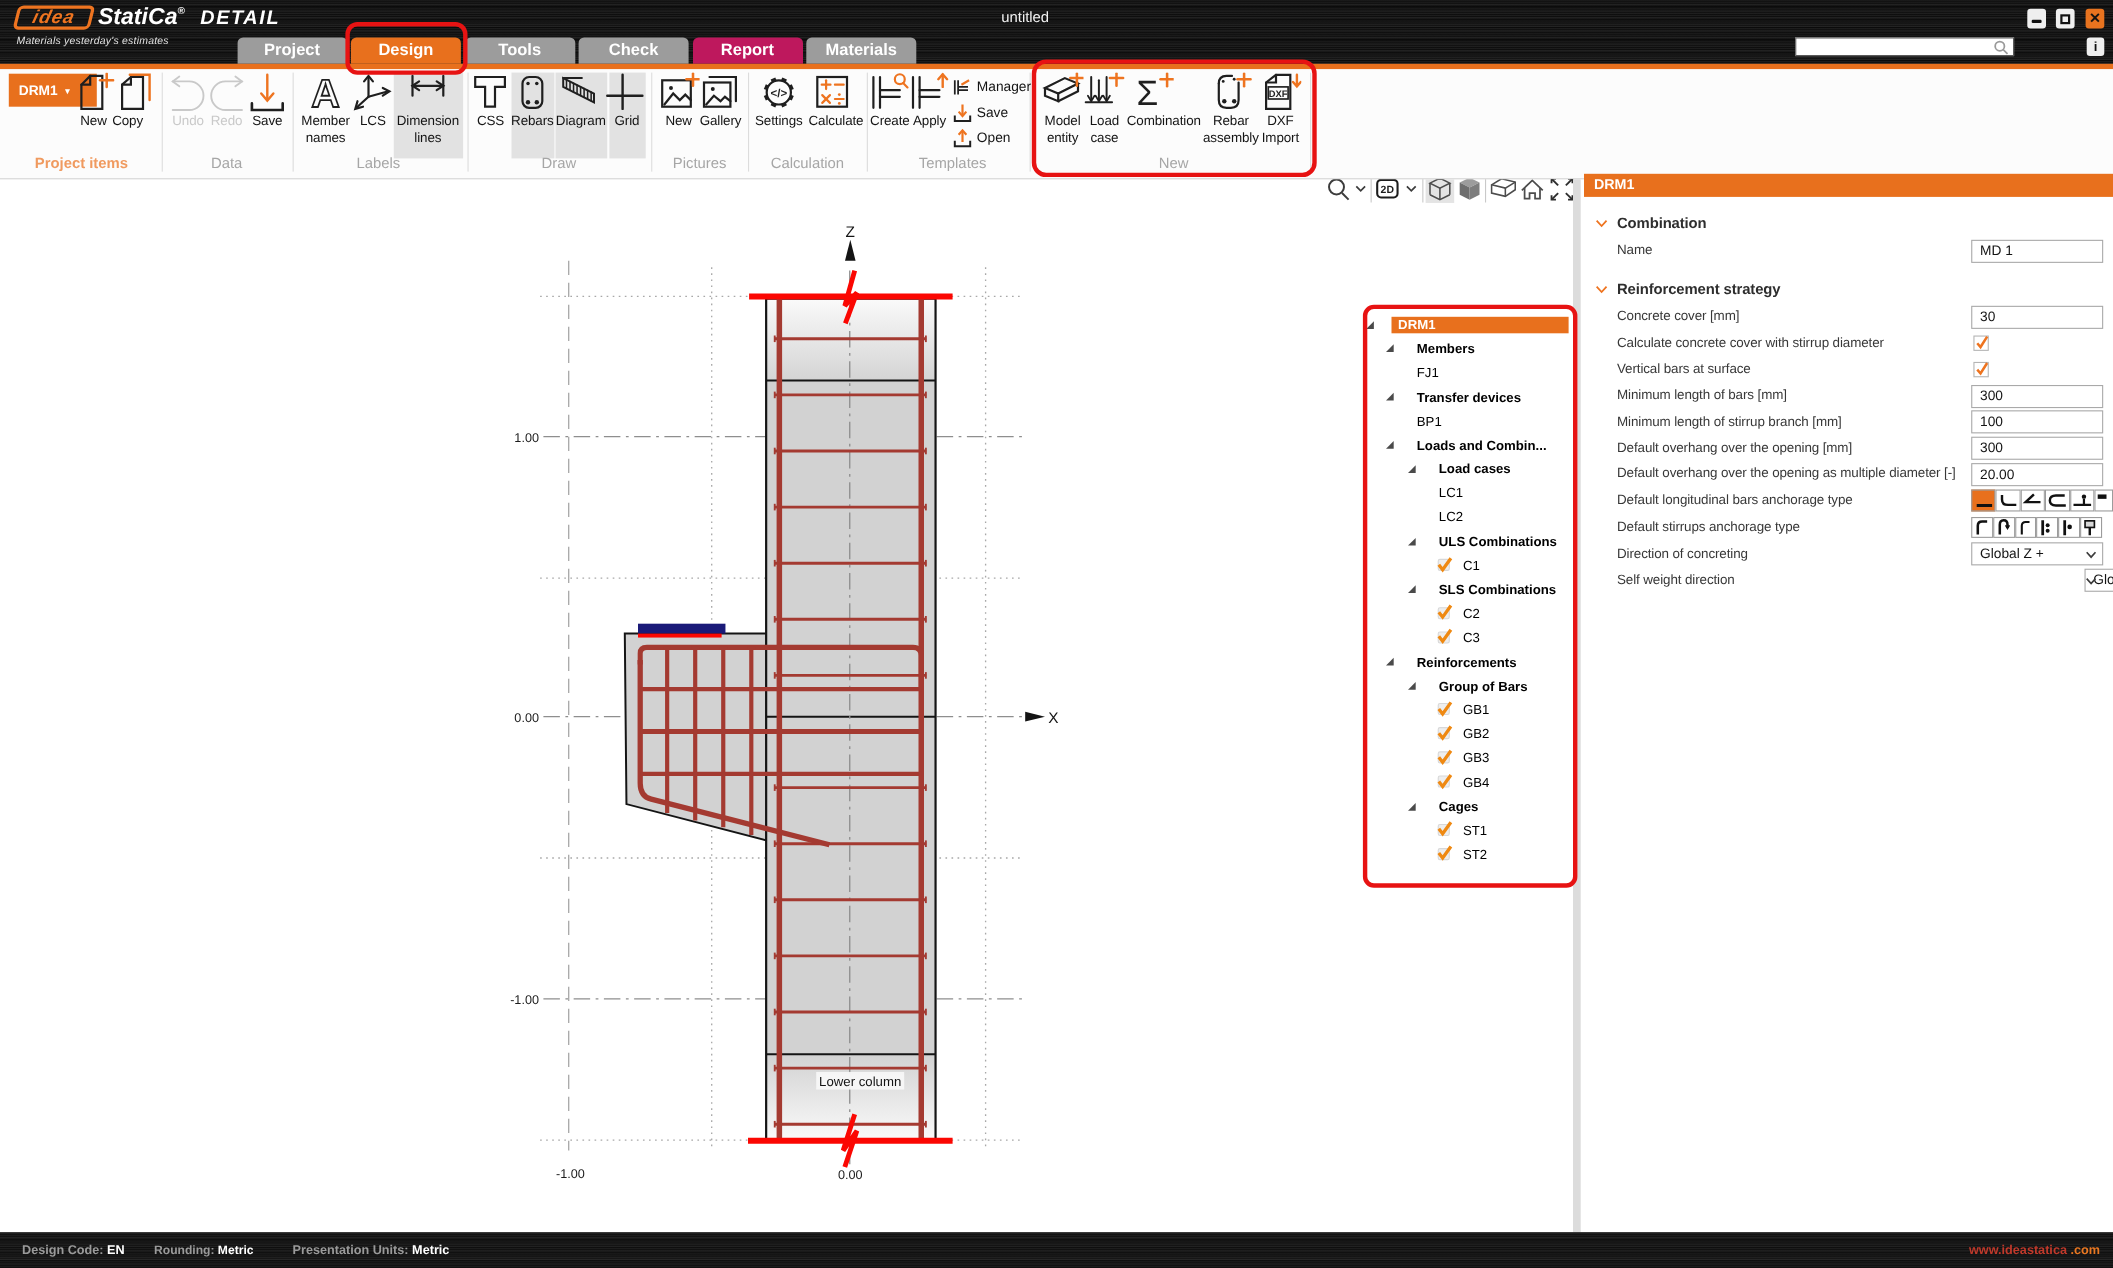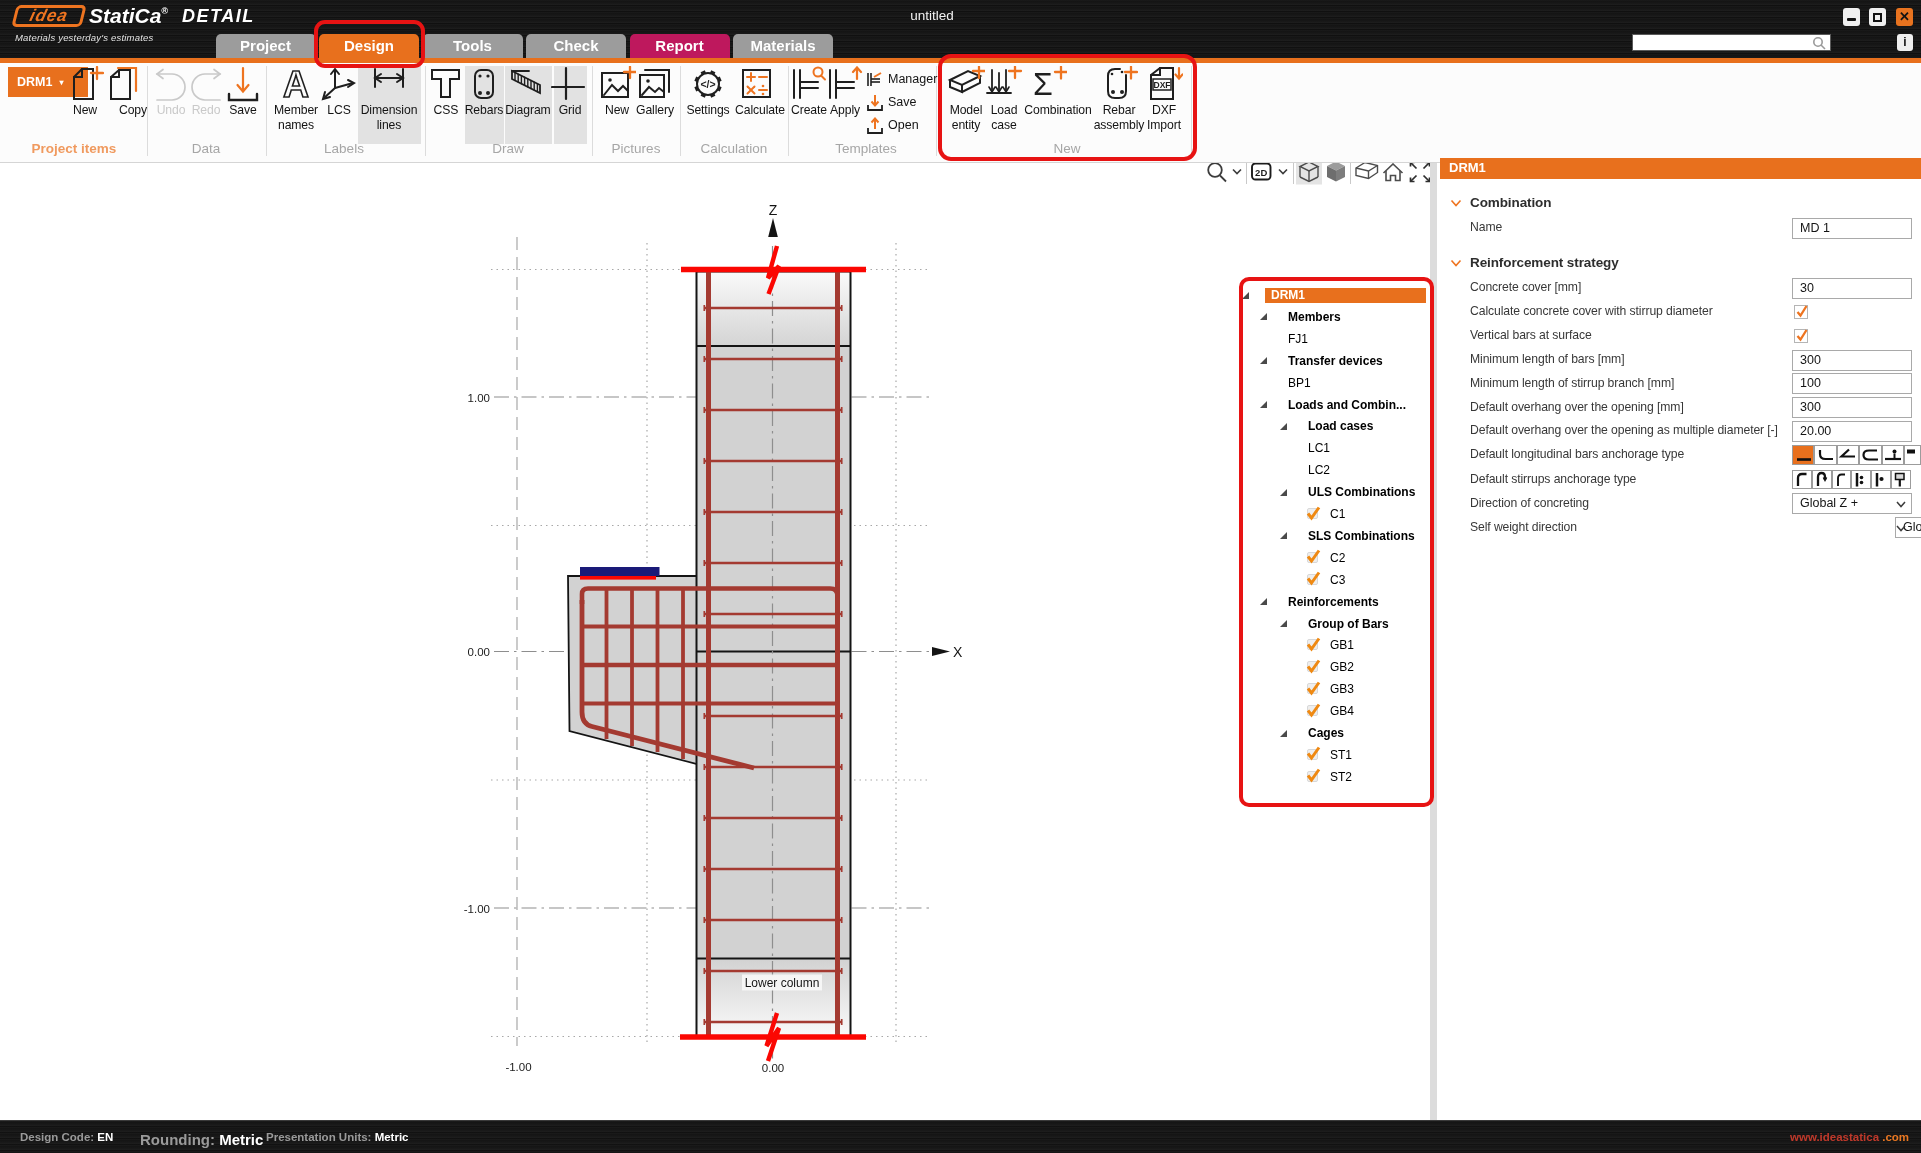--- a/index.html
+++ b/index.html
@@ -75,21 +75,21 @@
 <path d="M16,3 L16,11 L8,11" stroke="#1f1f1f" stroke-width="2"></path>
 <line x1="25" y1="7" x2="37" y2="7" stroke="#ee7420" stroke-width="2.3"></line>
     <line x1="31" y1="1" x2="31" y2="13" stroke="#ee7420" stroke-width="2.3"></line>
   </svg>
 <div class="lbl" style="left:37px;">New</div>
 <svg class="abs" style="left:105.0px;top:66px" width="38" height="38" viewBox="0 0 38 38" fill="none" stroke-linecap="round">
     <path d="M13,2 L31,2 L31,25" stroke="#ee7420" stroke-width="2.2"></path>
 <path d="M6,11 L14,4 L25,4 L25,33 L6,33 Z" stroke="#1f1f1f" stroke-width="2" fill="#fcfcfc"></path>
 <path d="M14,4 L14,11 L6,11" stroke="#1f1f1f" stroke-width="2"></path>
   </svg>
-<div class="lbl" style="left:85px;text-align:center;">Copy</div>
+<div class="lbl" style="left:68px;text-align:center;">Copy</div>
 <svg class="abs" style="left:152.0px;top:66px" width="38" height="38" viewBox="0 0 38 38" fill="none" stroke-linecap="round">
     <path d="M5,8 L20,8 A13,13 0 0 1 20,34 L5,34" stroke="#c9c9c9" stroke-width="1.7"></path>
 <path d="M11,3.5 L5,8 L11,12.5" stroke="#c9c9c9" stroke-width="1.7"></path>
   </svg>
 <div class="lbl" style="left:123px;color:#c9c9c9">Undo</div>
 <svg class="abs" style="left:187.0px;top:66px" width="38" height="38" viewBox="0 0 38 38" fill="none" stroke-linecap="round">
     <path d="M33,8 L18,8 A13,13 0 0 0 18,34 L33,34" stroke="#c9c9c9" stroke-width="1.7"></path>
 <path d="M27,3.5 L33,8 L27,12.5" stroke="#c9c9c9" stroke-width="1.7"></path>
   </svg>
 <div class="lbl" style="left:158px;color:#c9c9c9">Redo</div>
@@ -585,14 +585,14 @@
   </svg>
 <div class="plabel" style="left:1470px;top:519.5px">Self weight direction</div>
 <div class="inp" style="left:1895px;top:517.0px">Global Z -</div>
 <svg class="abs" style="left:1896px;top:524.5px" width="11" height="8" viewBox="0 0 11 8" fill="none">
     <polyline points="1,1 5,5.5 9,1" stroke="#3c3c3c" stroke-width="1.5"></polyline>
   </svg>
 
 <div class="abs" style="left:0;top:1120px;width:1921px;height:33px;background-color:#141414;
  background-image:repeating-linear-gradient(180deg,#262626 0px,#0d0d0d 1px,#1d1d1d 2px,#101010 3px,#222 4px,#0c0c0c 6px);border-top:1px solid #3a3a3a"></div>
 <div class="abs" style="left:20px;top:1131px;font-size:11.5px;font-weight:700;color:#9a9a9a">Design Code: <span style="color:#fff">EN</span></div>
-<div class="abs" style="left:140px;top:1131px;font-size:15px;font-weight:700;color:#9a9a9a">Rounding: <span style="color:#fff">Metric</span></div>
+<div class="abs" style="left:140px;top:1131px;font-size:11px;font-weight:700;color:#9a9a9a">Rounding: <span style="color:#fff">Metric</span></div>
 <div class="abs" style="left:266px;top:1131px;font-size:11.5px;font-weight:700;color:#9a9a9a">Presentation Units: <span style="color:#fff">Metric</span></div>
 <div class="abs" style="left:1790px;top:1131px;font-size:11.5px;font-weight:700;color:#c0392b">www.ideastatica<span style="color:#e87722">&nbsp;.com</span></div>
 </body></html>

